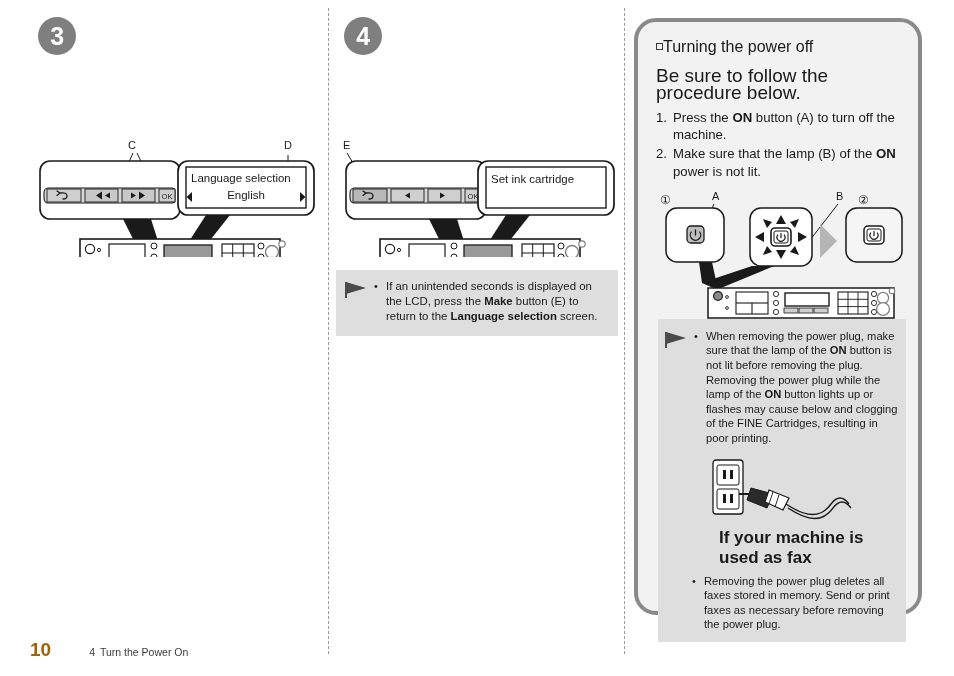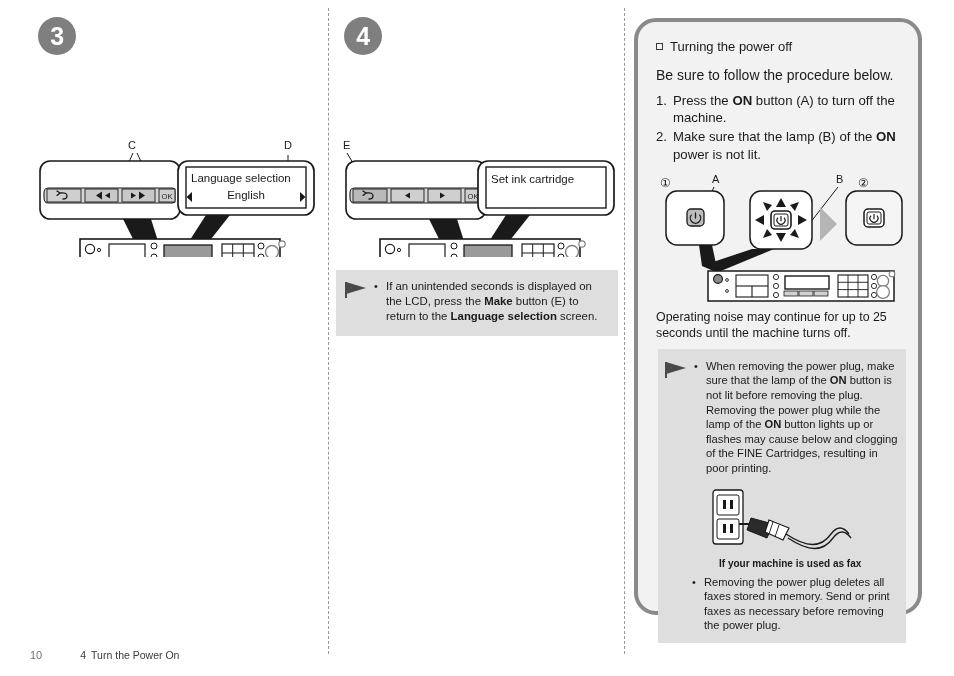--- a/index.html
+++ b/index.html
@@ -71,55 +71,55 @@
   
   .panel {
     border: 4px solid #8a8a8a;
     border-radius: 22px;
     background: #f2f2f2;
     width: 288px; height: 597px;
     padding: 14px 16px 0 16px;
     position: relative;
   }
   .panel-head {
-    font-size: 13px; line-height: 17px;
-    display: flex; align-items: center; gap: 7px;
+    font-size: 16px; line-height: 17px;
+    display: flex; align-items: center; 
     margin: 2px 0 11px 2px;
   }
   .sq-bullet {
     width: 7px; height: 7px; border: 1px solid #3a3a3a;
     background: #f2f2f2; display: inline-block;
   }
-  .panel-lead { font-size: 14px; line-height: 17px; margin: 12px 0 8px 2px; }
+  .panel-lead { font-size: 19px; line-height: 17px; margin: 12px 0 8px 2px; }
   .numlist { margin: 0 0 2px 2px; }
   .numrow {
     display: flex; font-size: 13.2px; line-height: 17.2px;
     margin-bottom: 2px;
   }
   .numrow .n { flex: 0 0 17px; }
   .numrow .t { flex: 1 1 auto; }
   .numrow b { font-weight: bold; }
 
   .panel-after {
     font-size: 12.4px; line-height: 16px; margin: 7px 0 8px 2px;
   }
 
   .panel-note {
     background: #dedede;
     margin: 0 -6px 0 4px;
     width: 248px;
     padding: 10px 8px 10px 6px;
   }
   .panel-note .tip-item { font-size: 11.2px; line-height: 14.6px; }
-  .fax-head { font-size: 10px; font-weight: bold; margin: 6px 0 6px 28px; padding-left: 27px; }
+  .fax-head { font-size: 17px; font-weight: bold; margin: 6px 0 6px 28px; padding-left: 27px; }
   .fax-item { margin-left: 28px; }
 
   
   .footer { position: absolute; left: 30px; bottom: 15px; display: flex; align-items: baseline; }
-  .pageno { font-size: 11px; font-weight: normal; color: #737373; }
+  .pageno { font-size: 19px; font-weight: bold; color: #a16207; }
   .footer-title { font-size: 10.5px; color: #3a3a3a; margin-left: 38px; }
   .footer-title .sec { margin-right: 5px; }
 
   svg { display: block; }
 </style>
 </head>
 <body>
 
 <div class="page">
 
@@ -383,21 +383,20 @@
             <circle cx="220" cy="108" r="2.6" fill="#ffffff" stroke="#1a1a1a" stroke-width="0.9"></circle>
             <circle cx="220" cy="117" r="2.6" fill="#ffffff" stroke="#1a1a1a" stroke-width="0.9"></circle>
             <circle cx="220" cy="126" r="2.6" fill="#ffffff" stroke="#1a1a1a" stroke-width="0.9"></circle>
             <circle cx="229" cy="112" r="5.6" fill="#ffffff" stroke="#808080" stroke-width="1.3"></circle>
             <circle cx="229" cy="123" r="6.4" fill="#ffffff" stroke="#808080" stroke-width="1.3"></circle>
             <circle cx="238" cy="105" r="2.8" fill="#ffffff" stroke="#808080" stroke-width="1.1"></circle>
           </g>
         </svg>
       </div>
 
-      <div class="panel-after">Operating noise may continue for up to 25 seconds until the machine turns off.</div>
 
       <div class="panel-note">
         <div style="display:flex;">
           <div class="tip-flag">
             <svg width="26" height="18" viewBox="0 0 26 18">
               <polygon points="2,1 22,7 2,13" fill="#4a4a4a"></polygon>
               <rect x="1" y="1" width="2" height="16" fill="#4a4a4a"></rect>
             </svg>
           </div>
           <div class="tip-list">

